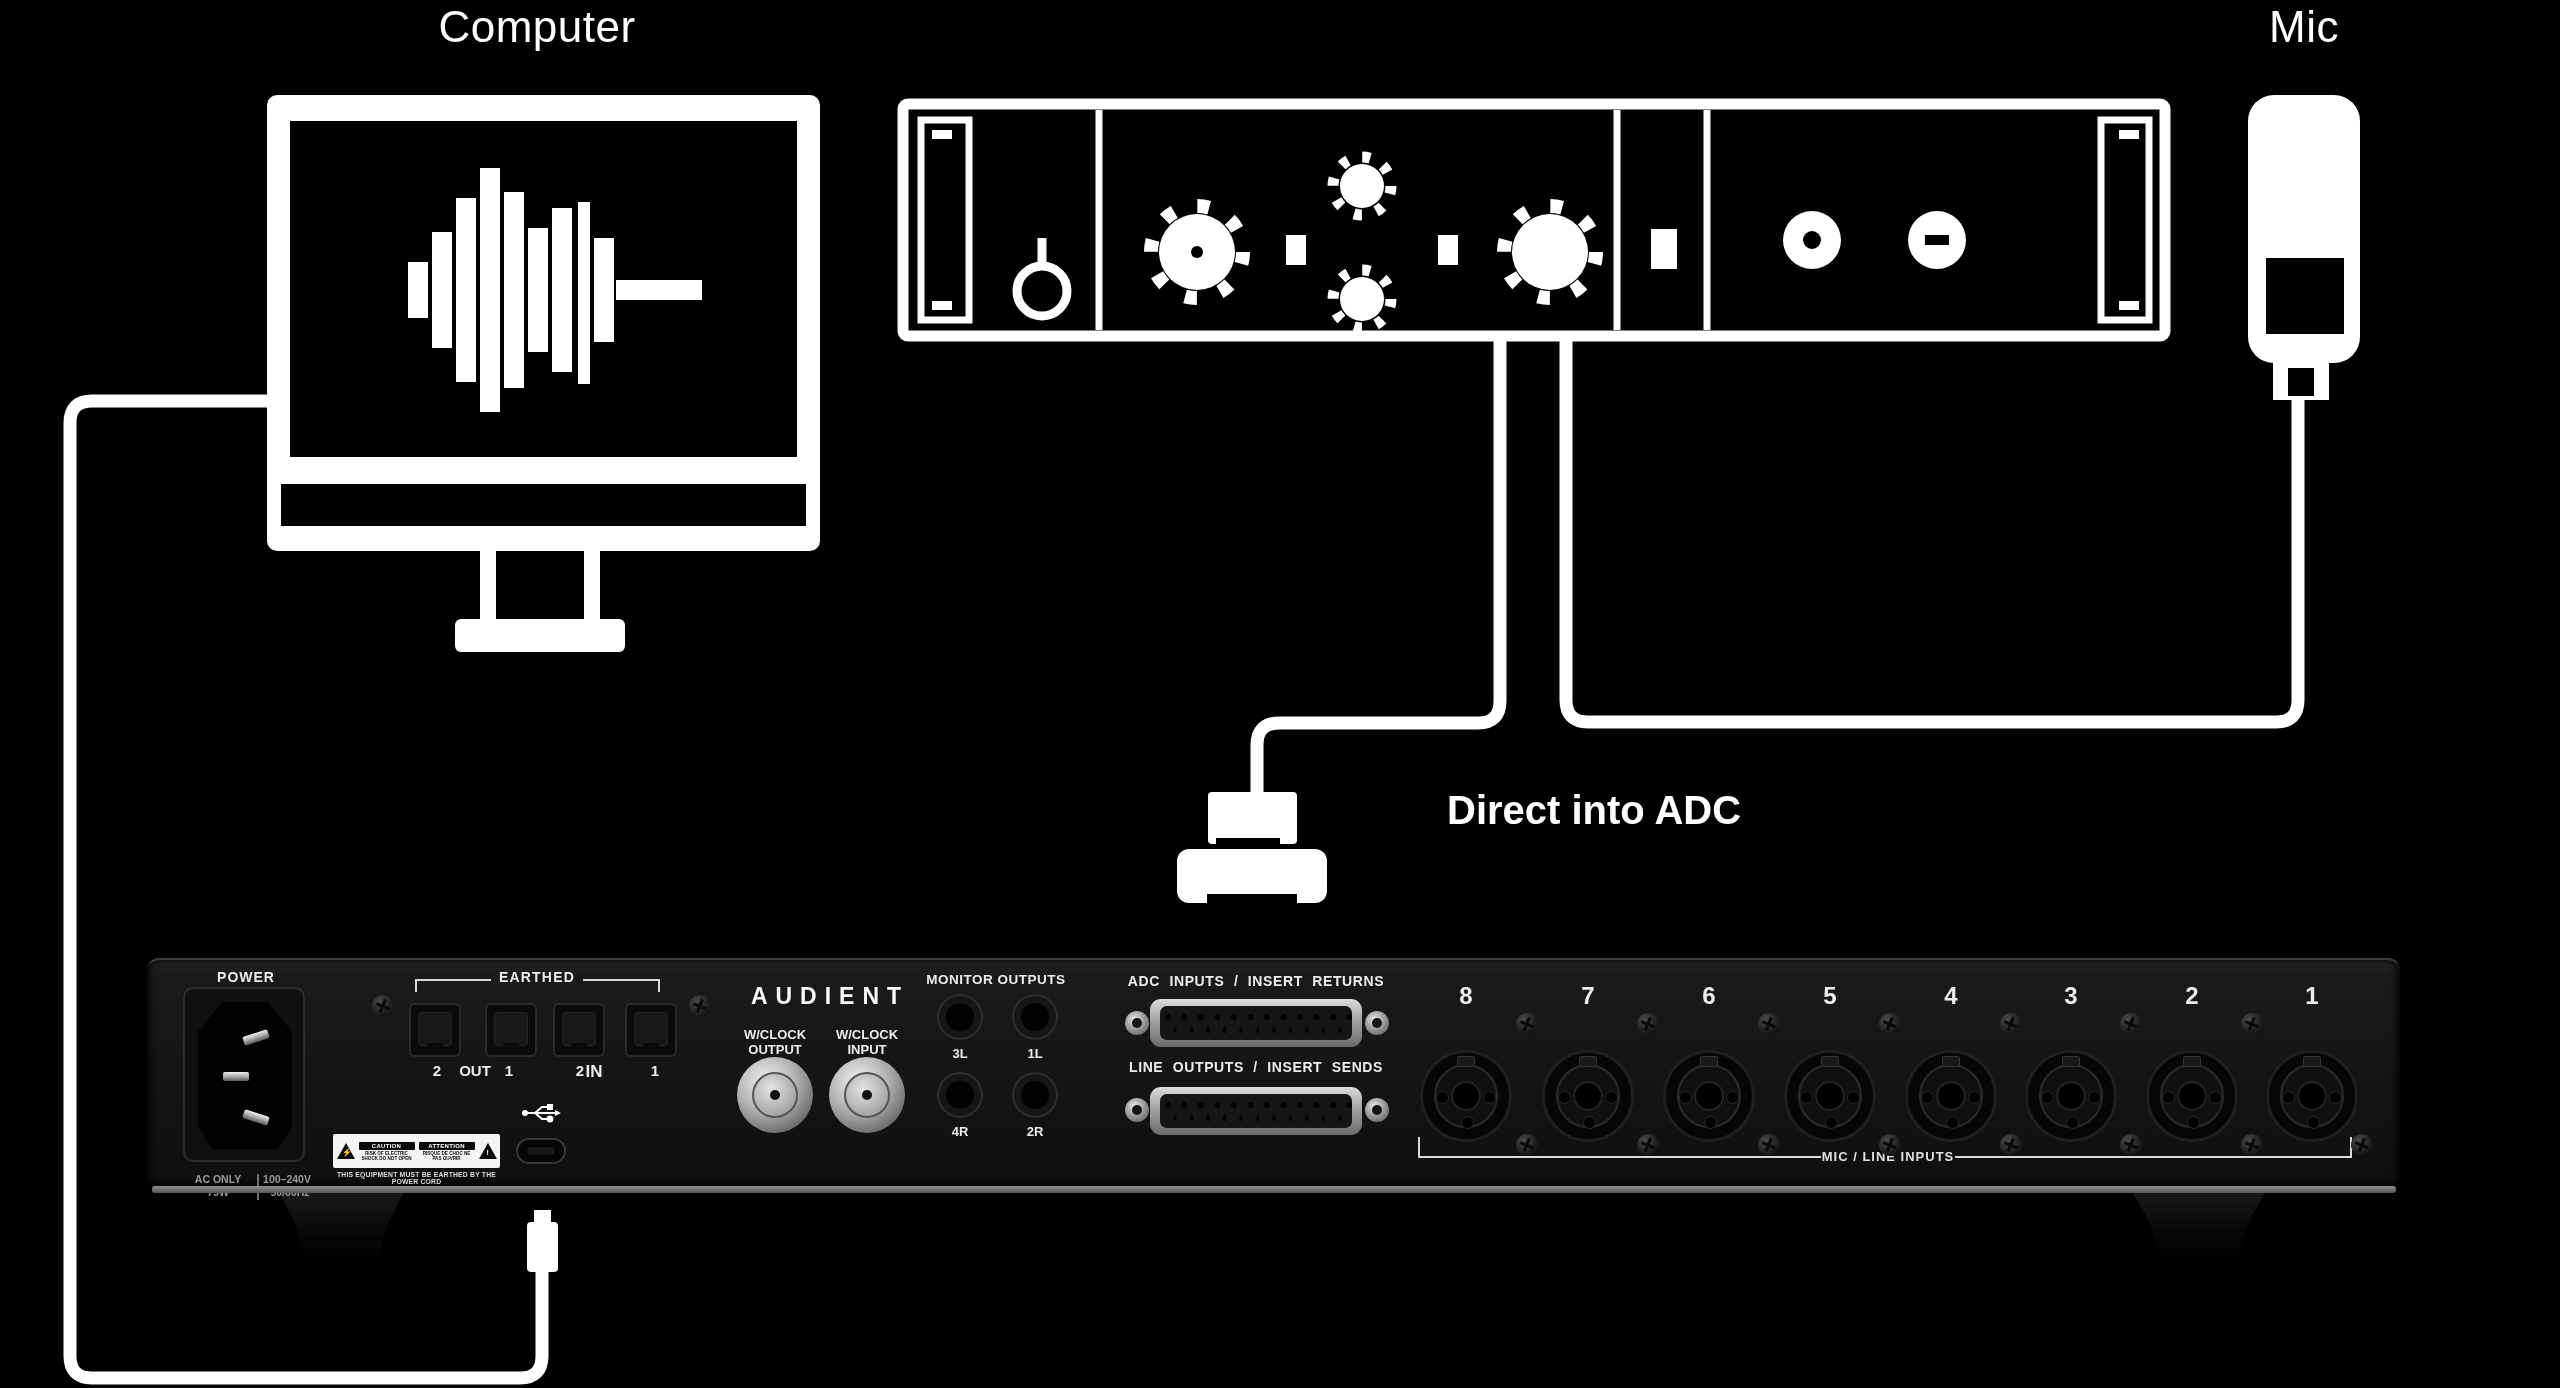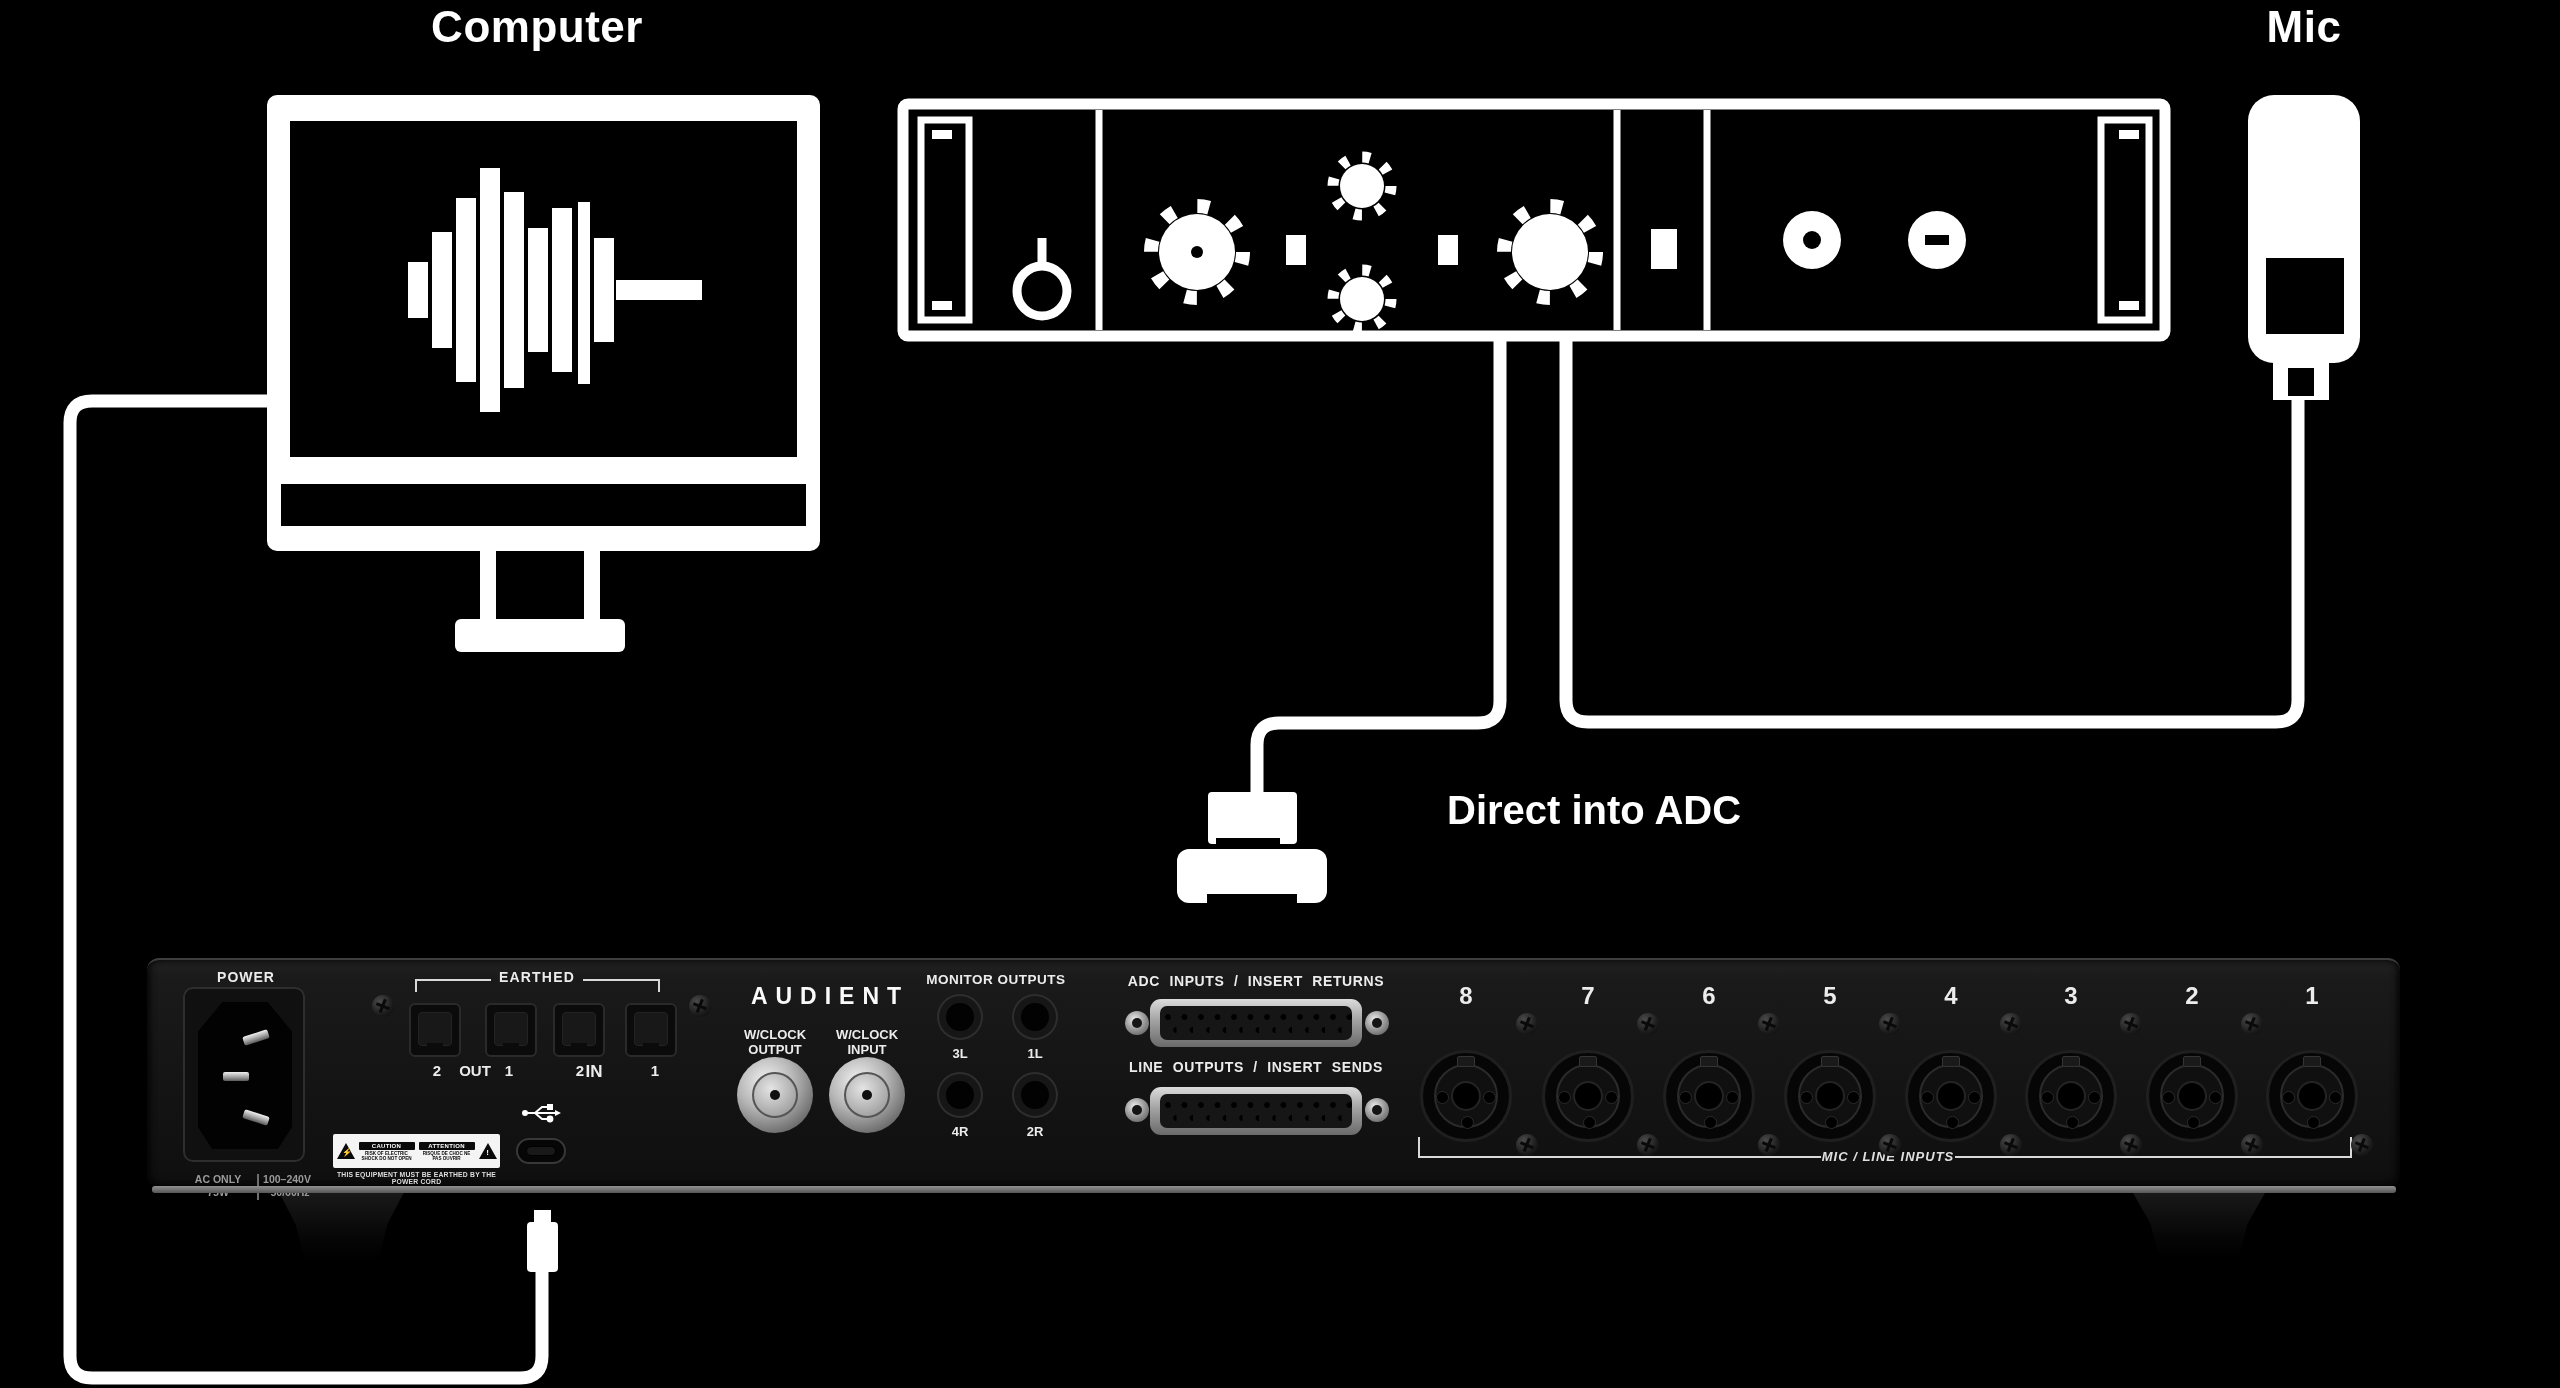--- a/index.html
+++ b/index.html
@@ -1,21 +1,21 @@
 <!DOCTYPE html>
 <html><head>
 <meta charset="utf-8">
 <style>
   * { box-sizing: border-box; margin: 0; padding: 0; }
   html,body { background:#000; }
   .stage{ position:relative; width:2560px; height:1388px; background:#000; overflow:hidden;
           font-family:"Liberation Sans", sans-serif; color:#fff; }
 
   
-  .diagram-label{ position:absolute; top:2px; font-size:44px; font-weight:bold; color:#fff;
+  .diagram-label{ position:absolute; top:2px; font-size:44px; font-weight:normal; color:#fff;
                   text-align:center; letter-spacing:.5px; }
   .adc-note{ position:absolute; left:1447px; font-size:40px; font-weight:bold; color:#fff; }
 
   
   .panel{ position:absolute; left:147px; top:958px; width:2253px; height:230px;
           background:linear-gradient(180deg,#232323 0%,#1a1a1a 8%,#141414 55%,#0f0f0f 100%);
           border-radius:12px; border-top:2px solid #3e3e3e;
           box-shadow: inset 0 -4px 8px rgba(0,0,0,.65), inset 3px 0 6px rgba(0,0,0,.5), inset -3px 0 6px rgba(0,0,0,.5);
           z-index:3; }
   .panel-lip{ position:absolute; left:152px; top:1186px; width:2244px; height:7px; z-index:4;
@@ -394,21 +394,21 @@
         <div class="ring"></div>
         <div class="latch"></div>
         <div class="hole l"></div>
         <div class="hole r"></div>
         <div class="hole b"></div>
         <div class="cjack"></div>
       </div>
 
     <div class="bracket-tick" style="left:1271px;top:177px;height:21px;"></div>
     <div class="bracket-line" style="left:1271px;top:196px;width:403px;"></div>
-    <div class="ptext" style="left:1666px;top:189px;width:150px;font-size:13px;letter-spacing:1px;color:#e0e0e0;font-style:italic;">MIC / LINE INPUTS</div>
+    <div class="ptext" style="left:1666px;top:189px;width:150px;font-size:13px;letter-spacing:1px;color:#e0e0e0;">MIC / LINE INPUTS</div>
     <div class="bracket-line" style="left:1808px;top:196px;width:397px;"></div>
     <div class="bracket-tick" style="left:2203px;top:177px;height:21px;"></div>
 
     <div class="screw" style="left:225px;top:35px;"></div>
     <div class="screw" style="left:542px;top:35px;"></div>
     <div class="screw" style="left:1369px;top:53px;"></div>
     <div class="screw" style="left:1490px;top:53px;"></div>
     <div class="screw" style="left:1611px;top:53px;"></div>
     <div class="screw" style="left:1732px;top:53px;"></div>
     <div class="screw" style="left:1853px;top:53px;"></div>

